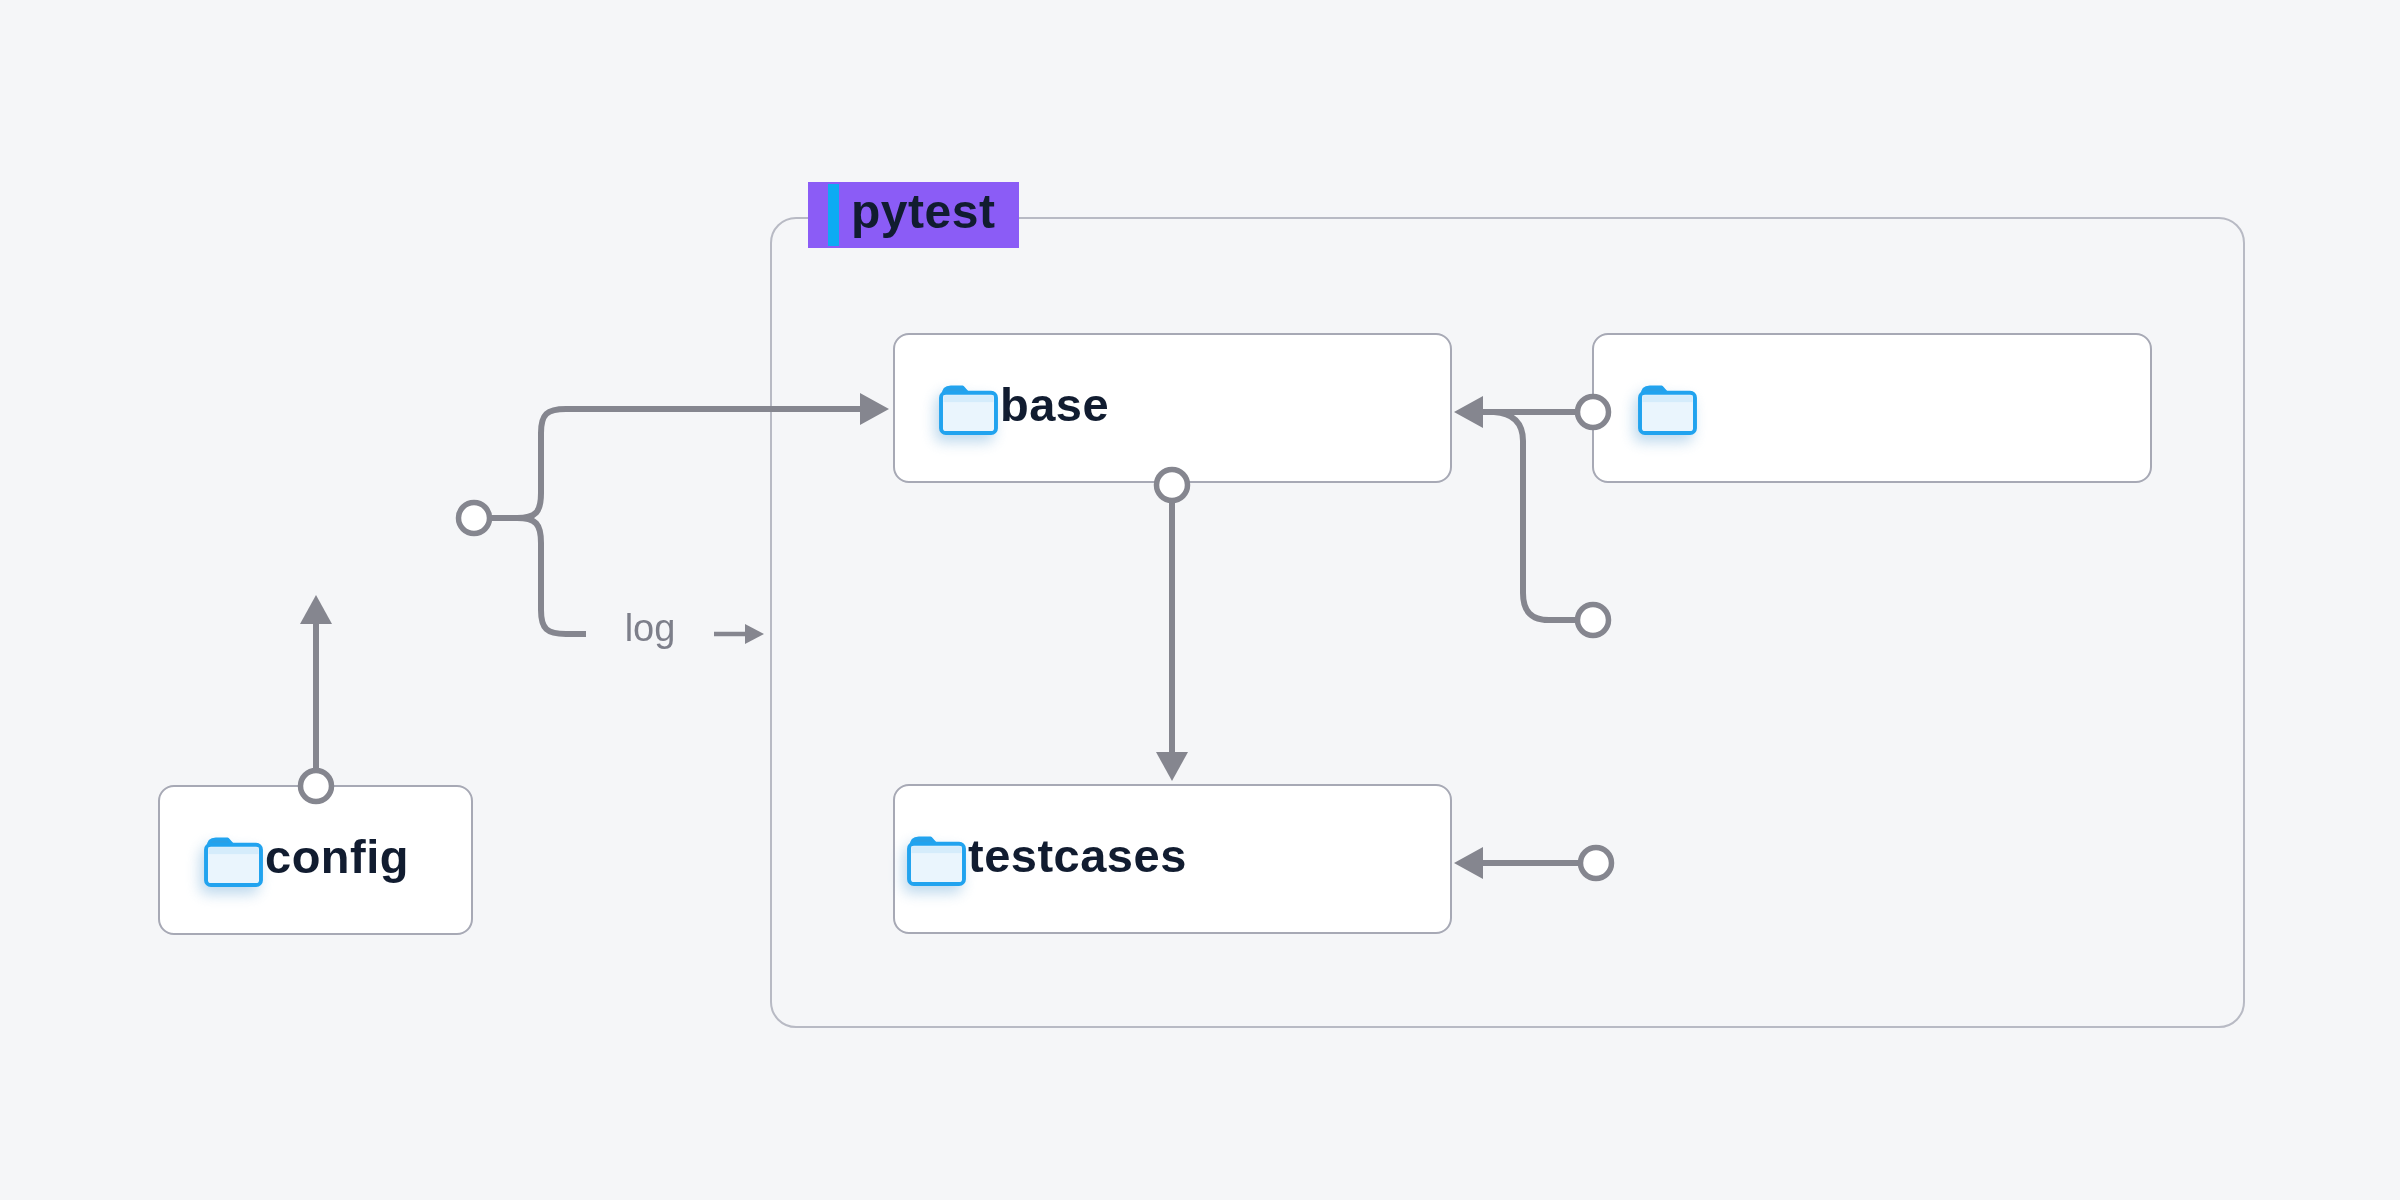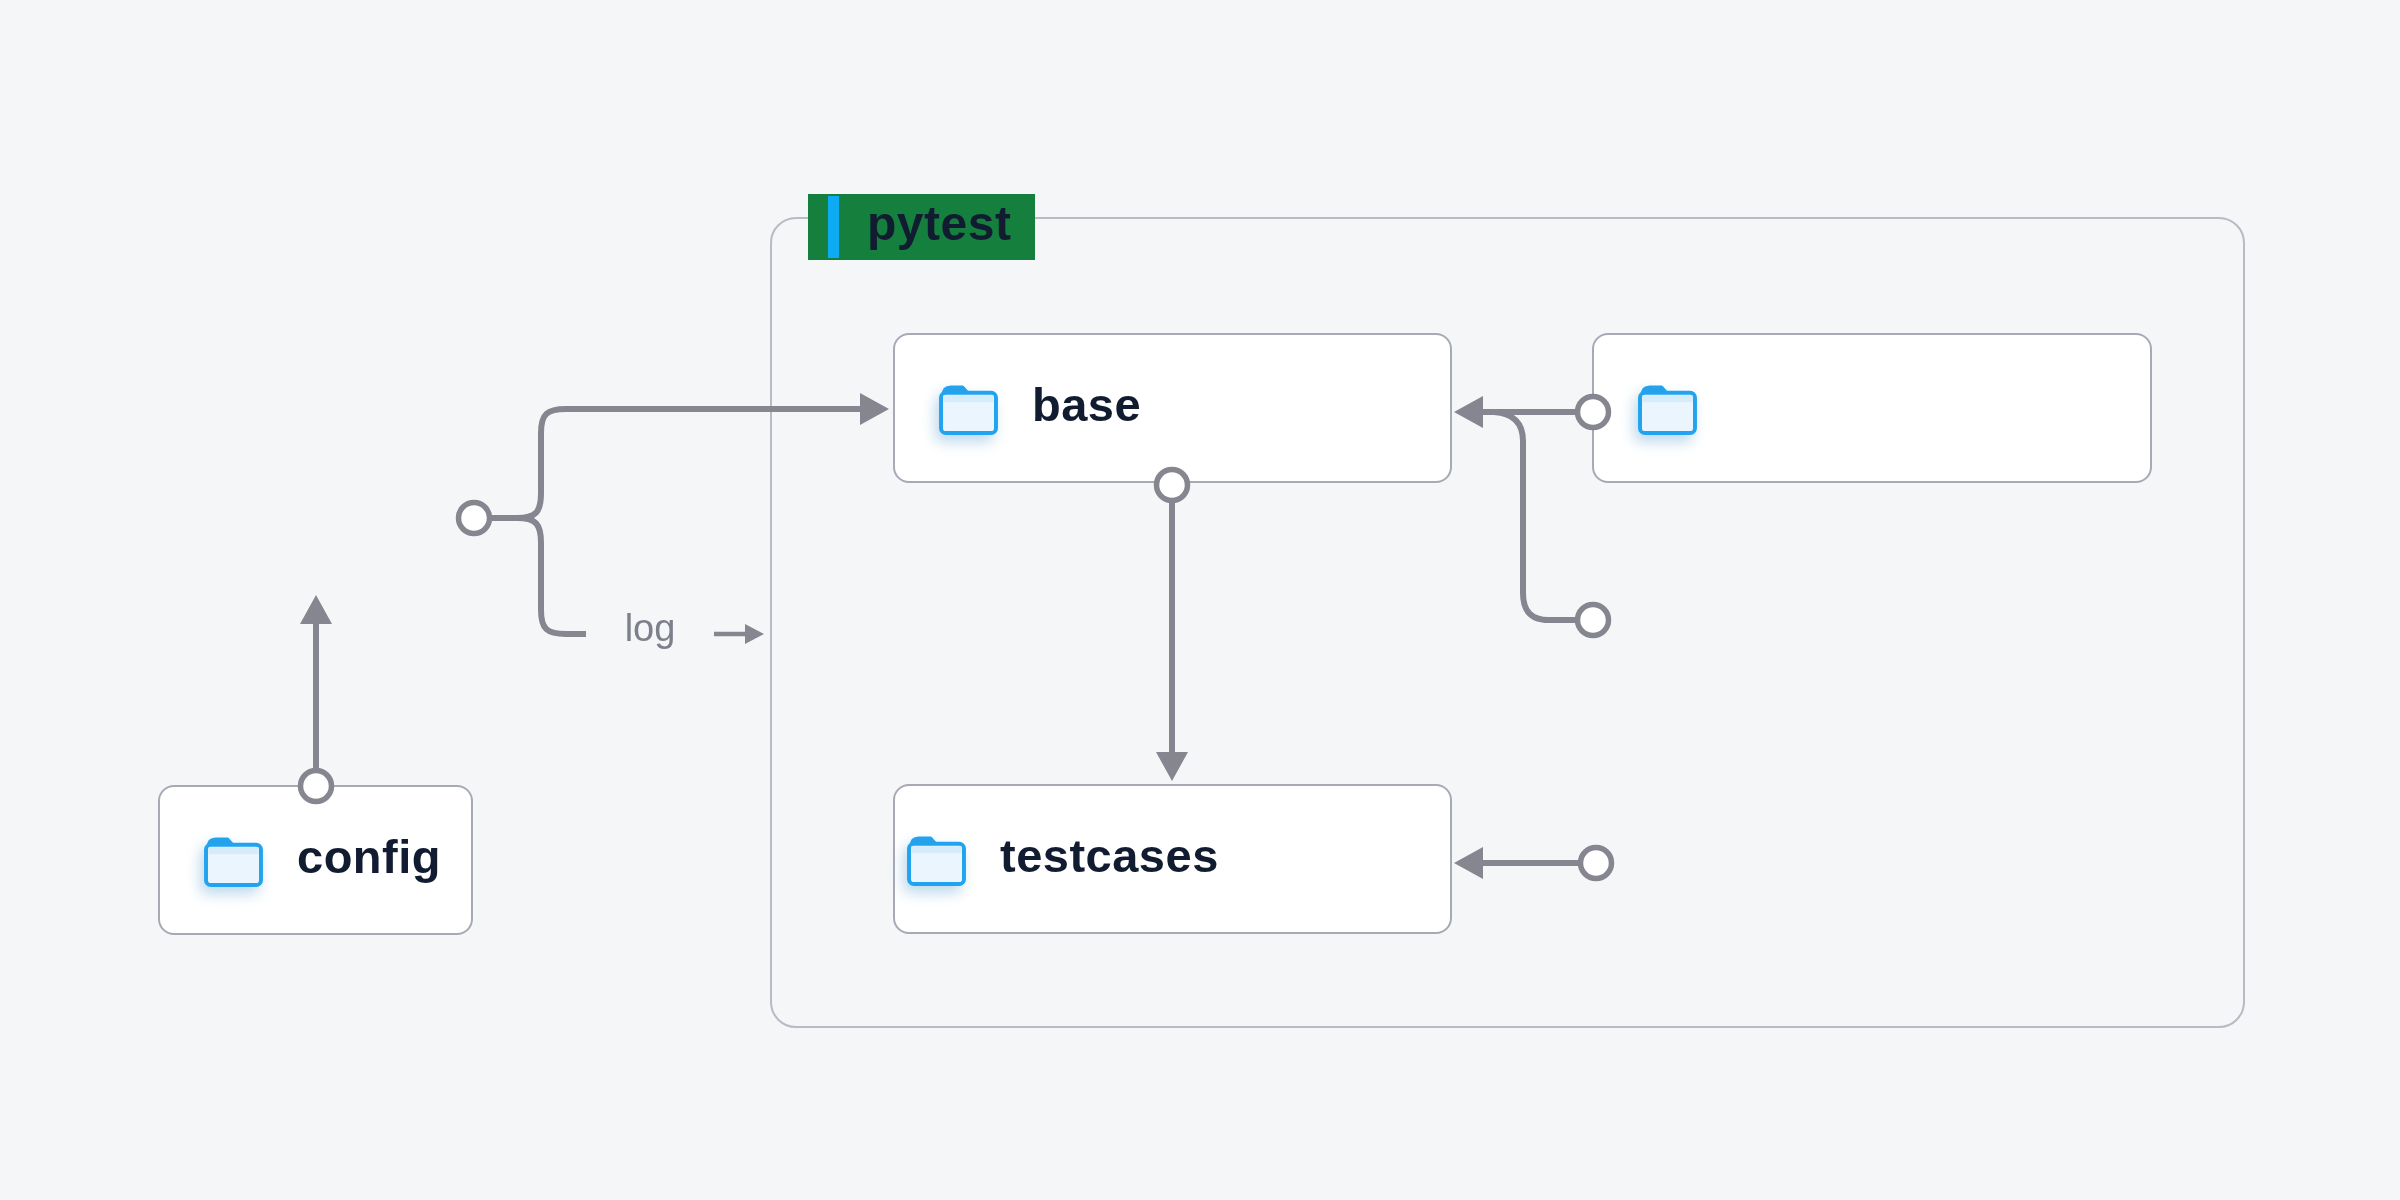--- a/index.html
+++ b/index.html
@@ -18,25 +18,25 @@
   .group-box {
     position: absolute;
     left: 770px; top: 217px;
     width: 1475px; height: 811px;
     border: 2px solid #b8bac4;
     border-radius: 26px;
     box-sizing: border-box;
   }
   .group-label {
     position: absolute;
-    left: 808px; top: 194px;
+    left: 808px; top: 182px;
     height: 66px;
     display: flex; align-items: center;
-    gap: 28px;
-    background: #15803d;
+    gap: 12px;
+    background: #8b5cf6;
     padding: 0 24px 0 20px;
     z-index: 3;
   }
   .group-label .bar {
     width: 11px; height: 62px;
     background: #0dabf3;
   }
   .group-label .txt {
     font-size: 48px;
     font-weight: 600;
@@ -48,21 +48,20 @@
   
   .node {
     position: absolute;
     background: #ffffff;
     border: 2px solid #a7a9b5;
     border-radius: 16px;
     box-sizing: border-box;
     display: flex;
     align-items: center;
     padding-left: 42px;
-    gap: 32px;
     z-index: 2;
   }
   .node .label {
     font-size: 47px;
     font-weight: 700;
     color: #111c30;
     letter-spacing: 0.5px;
     line-height: 1;
     padding-bottom: 8px;
   }

